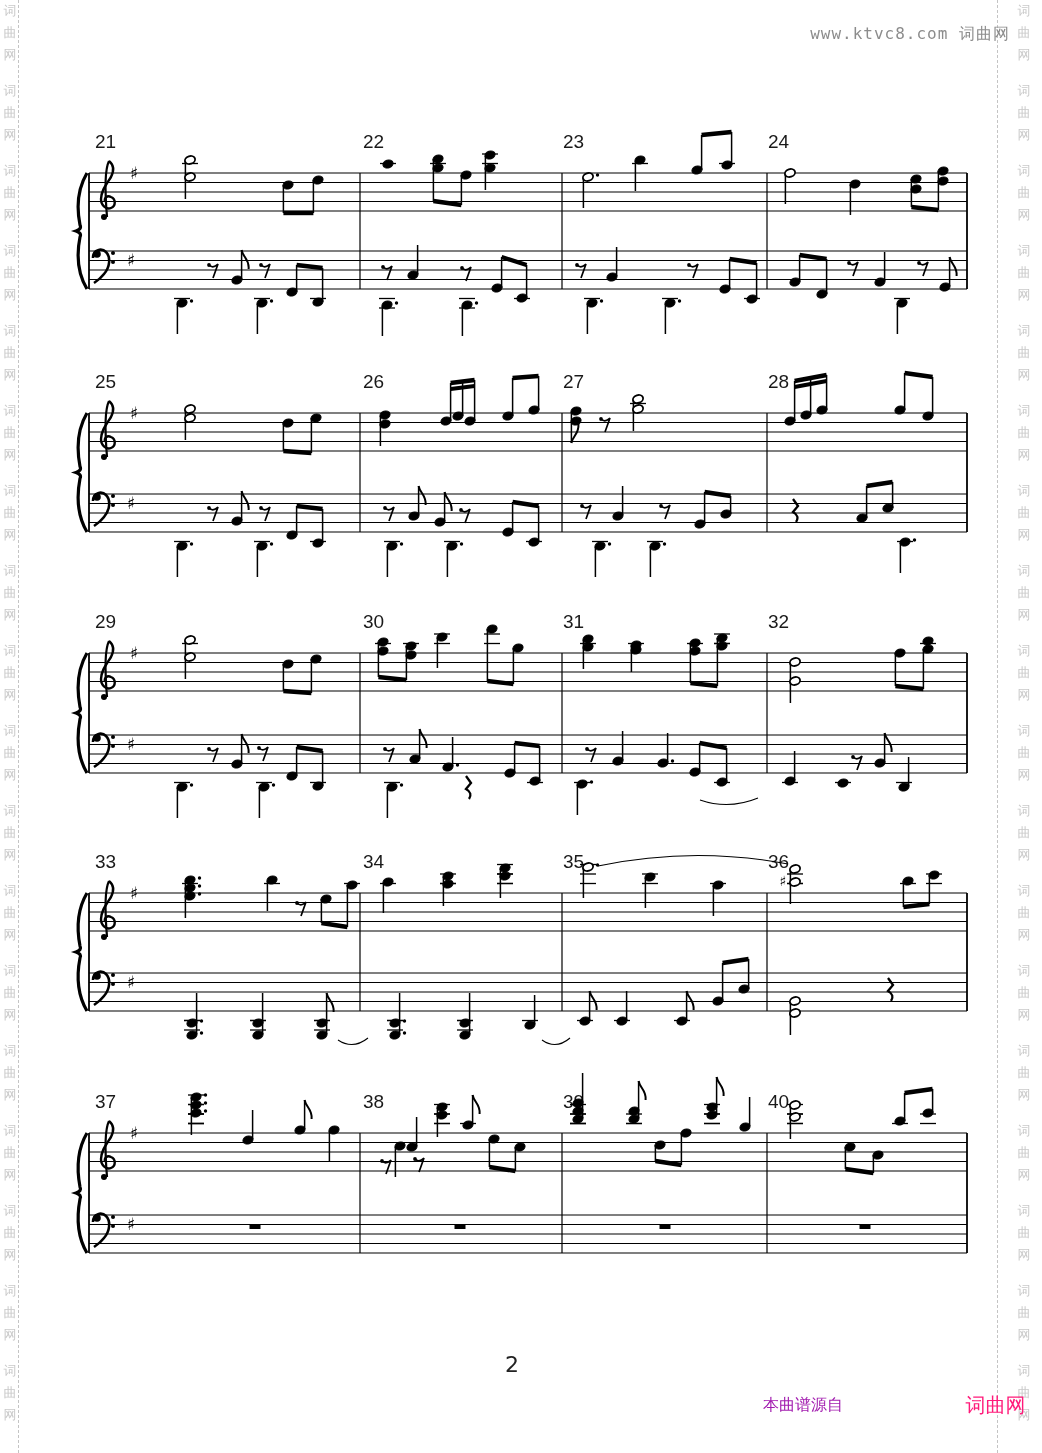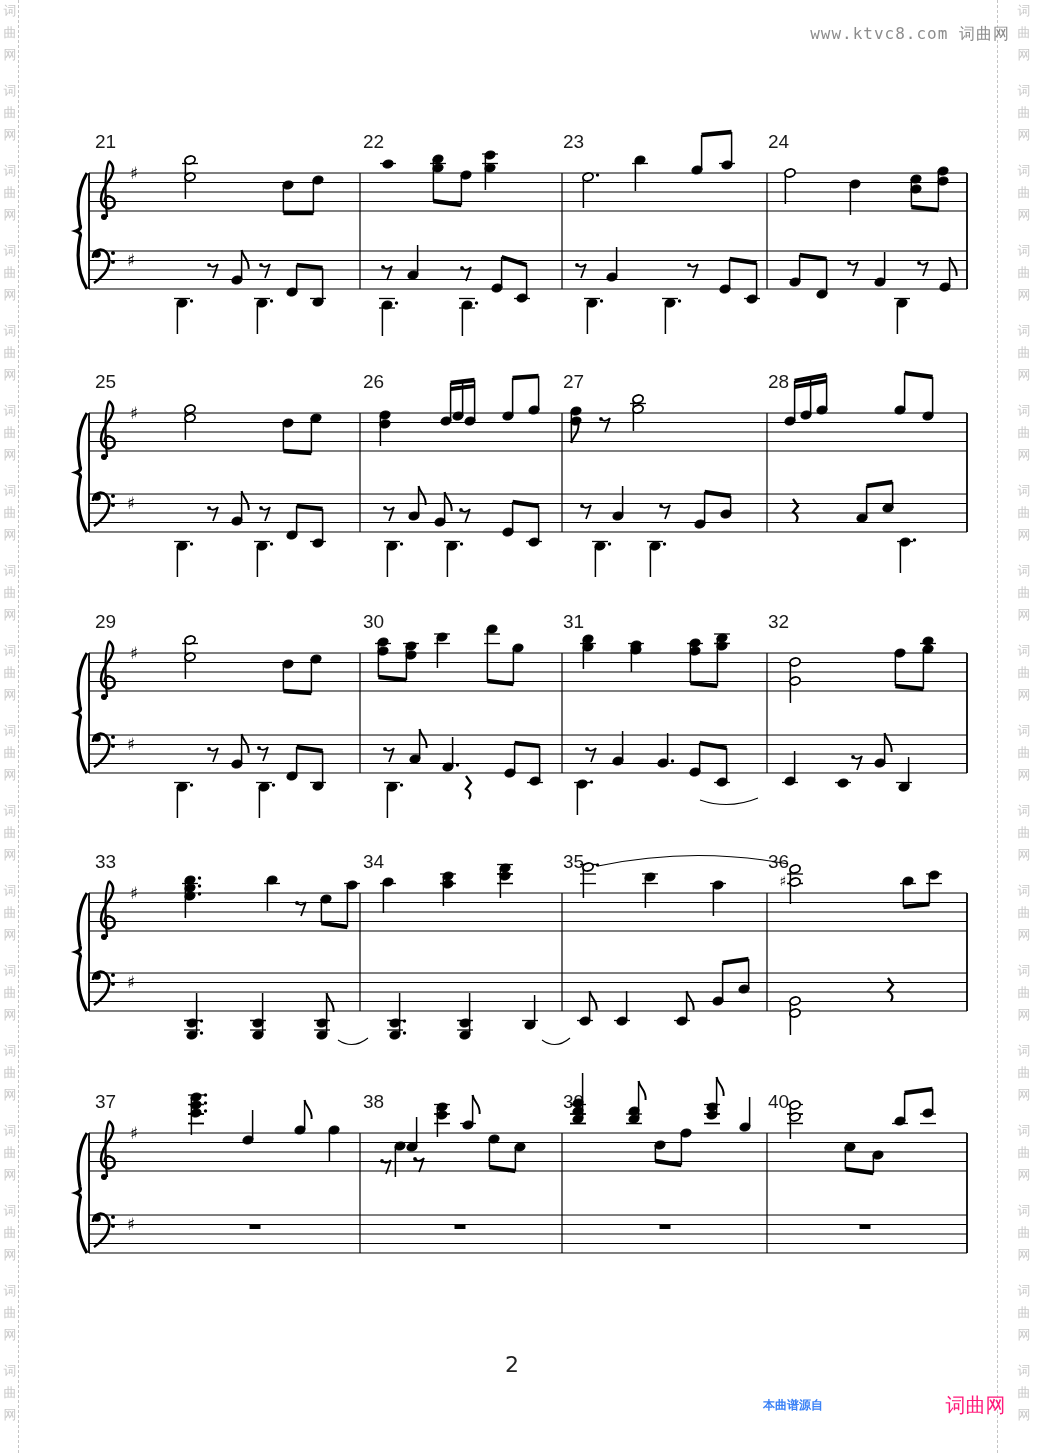--- a/index.html
+++ b/index.html
@@ -7,21 +7,21 @@
         font-family:"Liberation Sans",sans-serif;}
   .wm-col{position:absolute;top:0;height:100%;width:16px;}
   .wm-col span{position:absolute;left:0;width:16px;text-align:center;
         font-size:13px;line-height:13px;color:#c9c9c9;font-family:"DejaVu Sans",sans-serif;}
   .dash-line{position:absolute;top:0;height:100%;width:0;border-left:1px dashed #c4c4c4;}
   .header{position:absolute;top:24px;right:32px;font-family:"DejaVu Sans Mono",monospace;
         font-size:16px;color:#8c8c8c;letter-spacing:1px;white-space:nowrap;}
   .page-num{position:absolute;top:1352px;left:505px;font-size:22px;color:#222;
         font-family:"DejaVu Sans",sans-serif;}
   .footer{position:absolute;top:1392px;left:763px;white-space:nowrap;}
-  .footer .src{font-size:12px;font-weight:bold;color:#3b82f6;vertical-align:middle;
+  .footer .src{font-size:16px;font-weight:normal;color:#a21caf;vertical-align:middle;
         font-family:"DejaVu Sans",sans-serif;}
   .footer .site{font-size:20px;font-weight:normal;margin-left:118px;vertical-align:middle;
         font-family:"DejaVu Sans",sans-serif;cursor:pointer;}
   svg#score{position:absolute;left:0;top:0;}
   text.mnum{font-family:"Liberation Sans",sans-serif;font-size:19px;fill:#1a1a1a;}
   text.ks{font-family:"DejaVu Sans",sans-serif;fill:#000;}
 </style>
 </head>
 <body>
 

